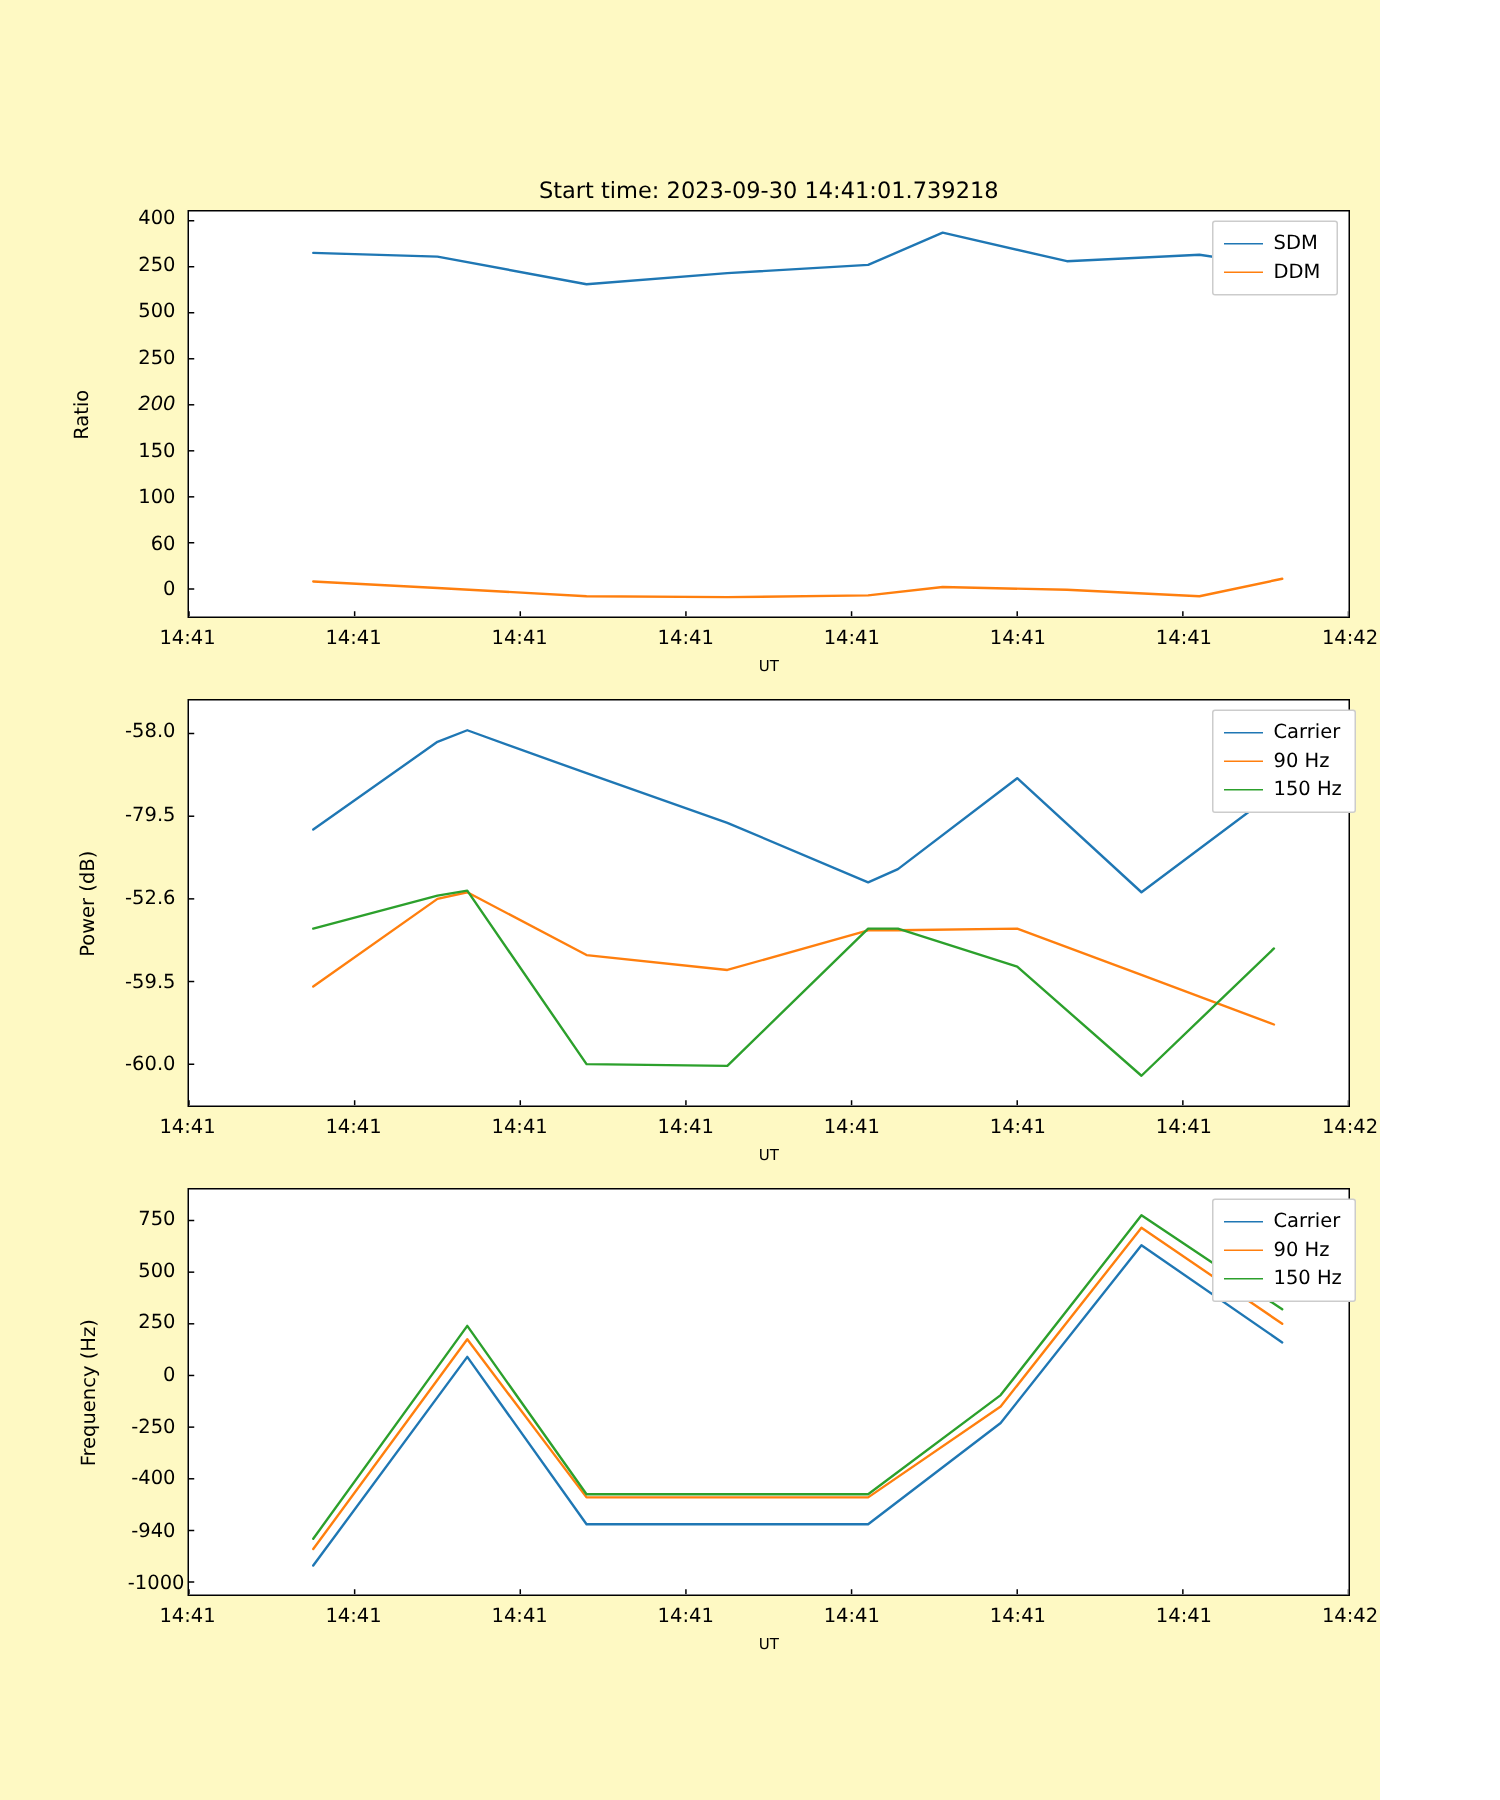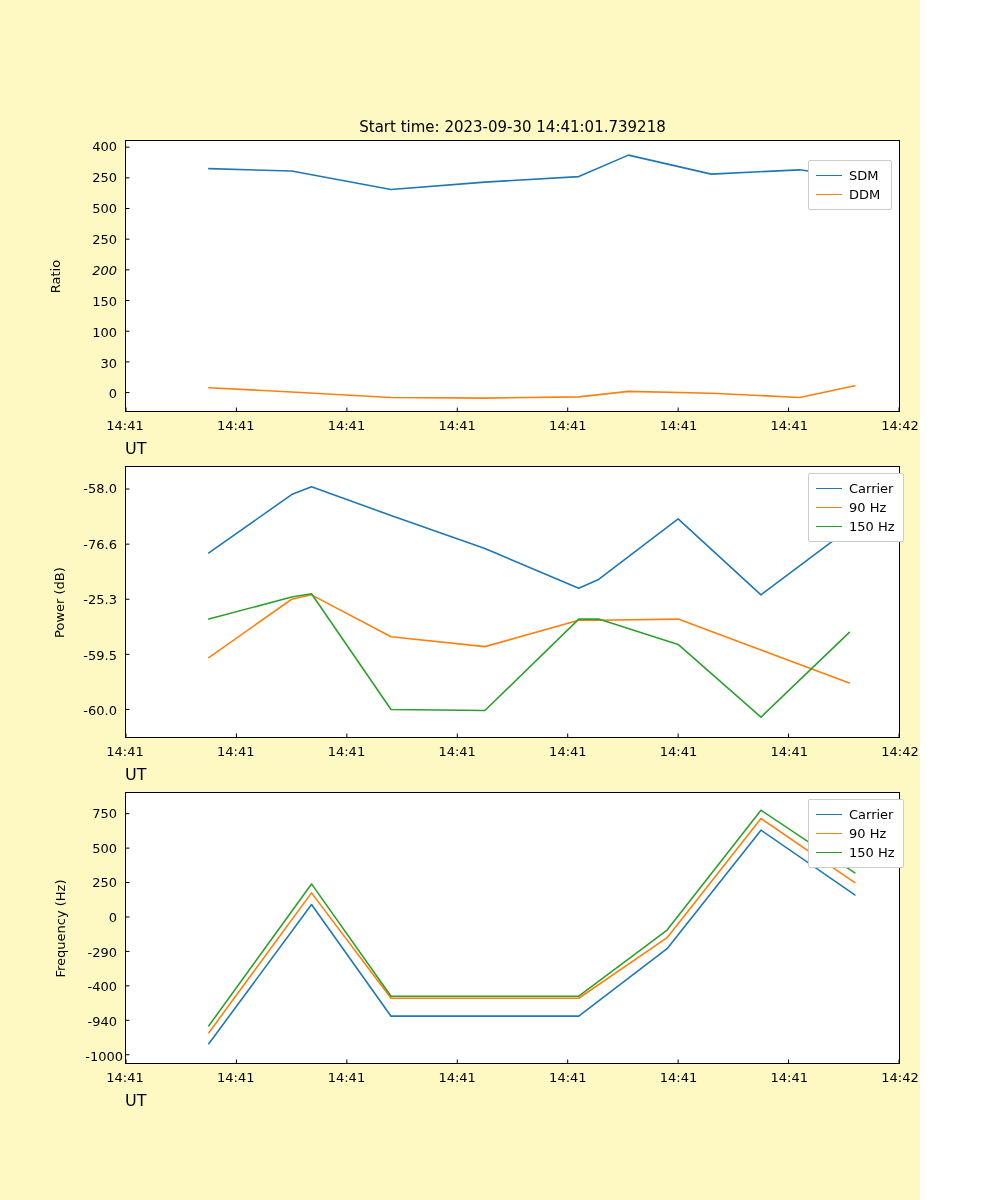--- a/index.html
+++ b/index.html
@@ -48,22 +48,22 @@
   .ylabel {
     position: absolute;
     font-size: 13px;
     transform-origin: 50% 50%;
     transform: rotate(-90deg);
     white-space: nowrap;
     text-align: center;
   }
   .xlabel {
     position: absolute;
-    font-size: 16px;
-    text-align: left;
+    font-size: 10px;
+    text-align: center;
     white-space: nowrap;
   }
   .ytick {
     position: absolute;
     font-size: 13px;
     text-align: right;
     white-space: nowrap;
     transform: translateY(-50%);
   }
   .xtick {
@@ -127,21 +127,21 @@
           <line y1="272" y2="268.5" x1="442.85714285714283" x2="442.85714285714283" stroke="#000" stroke-width="1"></line>
           <line y1="272" y2="268.5" x1="553.5714285714286" x2="553.5714285714286" stroke="#000" stroke-width="1"></line>
           <line y1="272" y2="268.5" x1="664.2857142857142" x2="664.2857142857142" stroke="#000" stroke-width="1"></line>
           <line y1="272" y2="268.5" x1="775" x2="775" stroke="#000" stroke-width="1"></line>
         </svg>
     </div>
 
     <div class="ylabel" style="left:-5px; top:269px; width:120px;">Ratio</div>
     <div class="xlabel" style="left:125px; top:439px; width:775px;">UT</div>
 
-    <div class="legend" style="left:808px; top:160px; width:84px;">
+    <div class="legend" style="left:808px; top:147px; width:84px;">
       <div class="legend-row">
         <span class="legend-line" style="border-top-color:#1f77b4;"></span>
         <span class="legend-label">SDM</span>
       </div>
       <div class="legend-row">
         <span class="legend-line" style="border-top-color:#ff7f0e;"></span>
         <span class="legend-label">DDM</span>
       </div>
     </div>
   </div>
@@ -226,54 +226,54 @@
       </div>
       <div class="legend-row">
         <span class="legend-line" style="border-top-color:#2ca02c;"></span>
         <span class="legend-label">150 Hz</span>
       </div>
     </div>
   </div>
 
   <div id="ticks-layer">
       <div class="ytick" style="left: 47px; width: 70px; top: 393.455px;">0</div>
-      <div class="ytick" style="left: 47px; width: 70px; top: 362.545px;">30</div>
+      <div class="ytick" style="left: 47px; width: 70px; top: 362.545px;">60</div>
       <div class="ytick" style="left: 47px; width: 70px; top: 331.636px;">100</div>
       <div class="ytick" style="left: 47px; width: 70px; top: 300.727px;">150</div>
       <div class="ytick" style="left: 47px; width: 70px; top: 269.818px; font-style: italic;">200</div>
       <div class="ytick" style="left: 47px; width: 70px; top: 238.909px;">250</div>
       <div class="ytick" style="left: 47px; width: 70px; top: 208px;">500</div>
       <div class="ytick" style="left: 47px; width: 70px; top: 177.091px;">250</div>
       <div class="ytick" style="left: 47px; width: 70px; top: 146.182px;">400</div>
       <div class="xtick" style="left: 125px; top: 418px;">14:41</div>
       <div class="xtick" style="left: 235.714px; top: 418px;">14:41</div>
       <div class="xtick" style="left: 346.429px; top: 418px;">14:41</div>
       <div class="xtick" style="left: 457.143px; top: 418px;">14:41</div>
       <div class="xtick" style="left: 567.857px; top: 418px;">14:41</div>
       <div class="xtick" style="left: 678.571px; top: 418px;">14:41</div>
       <div class="xtick" style="left: 789.286px; top: 418px;">14:41</div>
       <div class="xtick" style="left: 900px; top: 418px;">14:42</div>
       <div class="ytick" style="left: 47px; width: 70px; top: 488.204px;">-58.0</div>
-      <div class="ytick" style="left: 47px; width: 70px; top: 543.714px;">-76.6</div>
-      <div class="ytick" style="left: 47px; width: 70px; top: 599.224px;">-25.3</div>
+      <div class="ytick" style="left: 47px; width: 70px; top: 543.714px;">-79.5</div>
+      <div class="ytick" style="left: 47px; width: 70px; top: 599.224px;">-52.6</div>
       <div class="ytick" style="left: 47px; width: 70px; top: 654.735px;">-59.5</div>
       <div class="ytick" style="left: 47px; width: 70px; top: 710.245px;">-60.0</div>
       <div class="xtick" style="left: 125px; top: 744px;">14:41</div>
       <div class="xtick" style="left: 235.714px; top: 744px;">14:41</div>
       <div class="xtick" style="left: 346.429px; top: 744px;">14:41</div>
       <div class="xtick" style="left: 457.143px; top: 744px;">14:41</div>
       <div class="xtick" style="left: 567.857px; top: 744px;">14:41</div>
       <div class="xtick" style="left: 678.571px; top: 744px;">14:41</div>
       <div class="xtick" style="left: 789.286px; top: 744px;">14:41</div>
       <div class="xtick" style="left: 900px; top: 744px;">14:42</div>
       <div class="ytick" style="left: 47px; width: 70px; top: 812.816px;">750</div>
       <div class="ytick" style="left: 47px; width: 70px; top: 847.51px;">500</div>
       <div class="ytick" style="left: 47px; width: 70px; top: 882.204px;">250</div>
       <div class="ytick" style="left: 47px; width: 70px; top: 916.898px;">0</div>
-      <div class="ytick" style="left: 47px; width: 70px; top: 951.592px;">-290</div>
+      <div class="ytick" style="left: 47px; width: 70px; top: 951.592px;">-250</div>
       <div class="ytick" style="left: 47px; width: 70px; top: 986.286px;">-400</div>
       <div class="ytick" style="left: 47px; width: 70px; top: 1020.98px;">-940</div>
       <div class="ytick" style="left: 53px; width: 70px; top: 1055.67px;">-1000</div>
       <div class="xtick" style="left: 125px; top: 1070px;">14:41</div>
       <div class="xtick" style="left: 235.714px; top: 1070px;">14:41</div>
       <div class="xtick" style="left: 346.429px; top: 1070px;">14:41</div>
       <div class="xtick" style="left: 457.143px; top: 1070px;">14:41</div>
       <div class="xtick" style="left: 567.857px; top: 1070px;">14:41</div>
       <div class="xtick" style="left: 678.571px; top: 1070px;">14:41</div>
       <div class="xtick" style="left: 789.286px; top: 1070px;">14:41</div>

